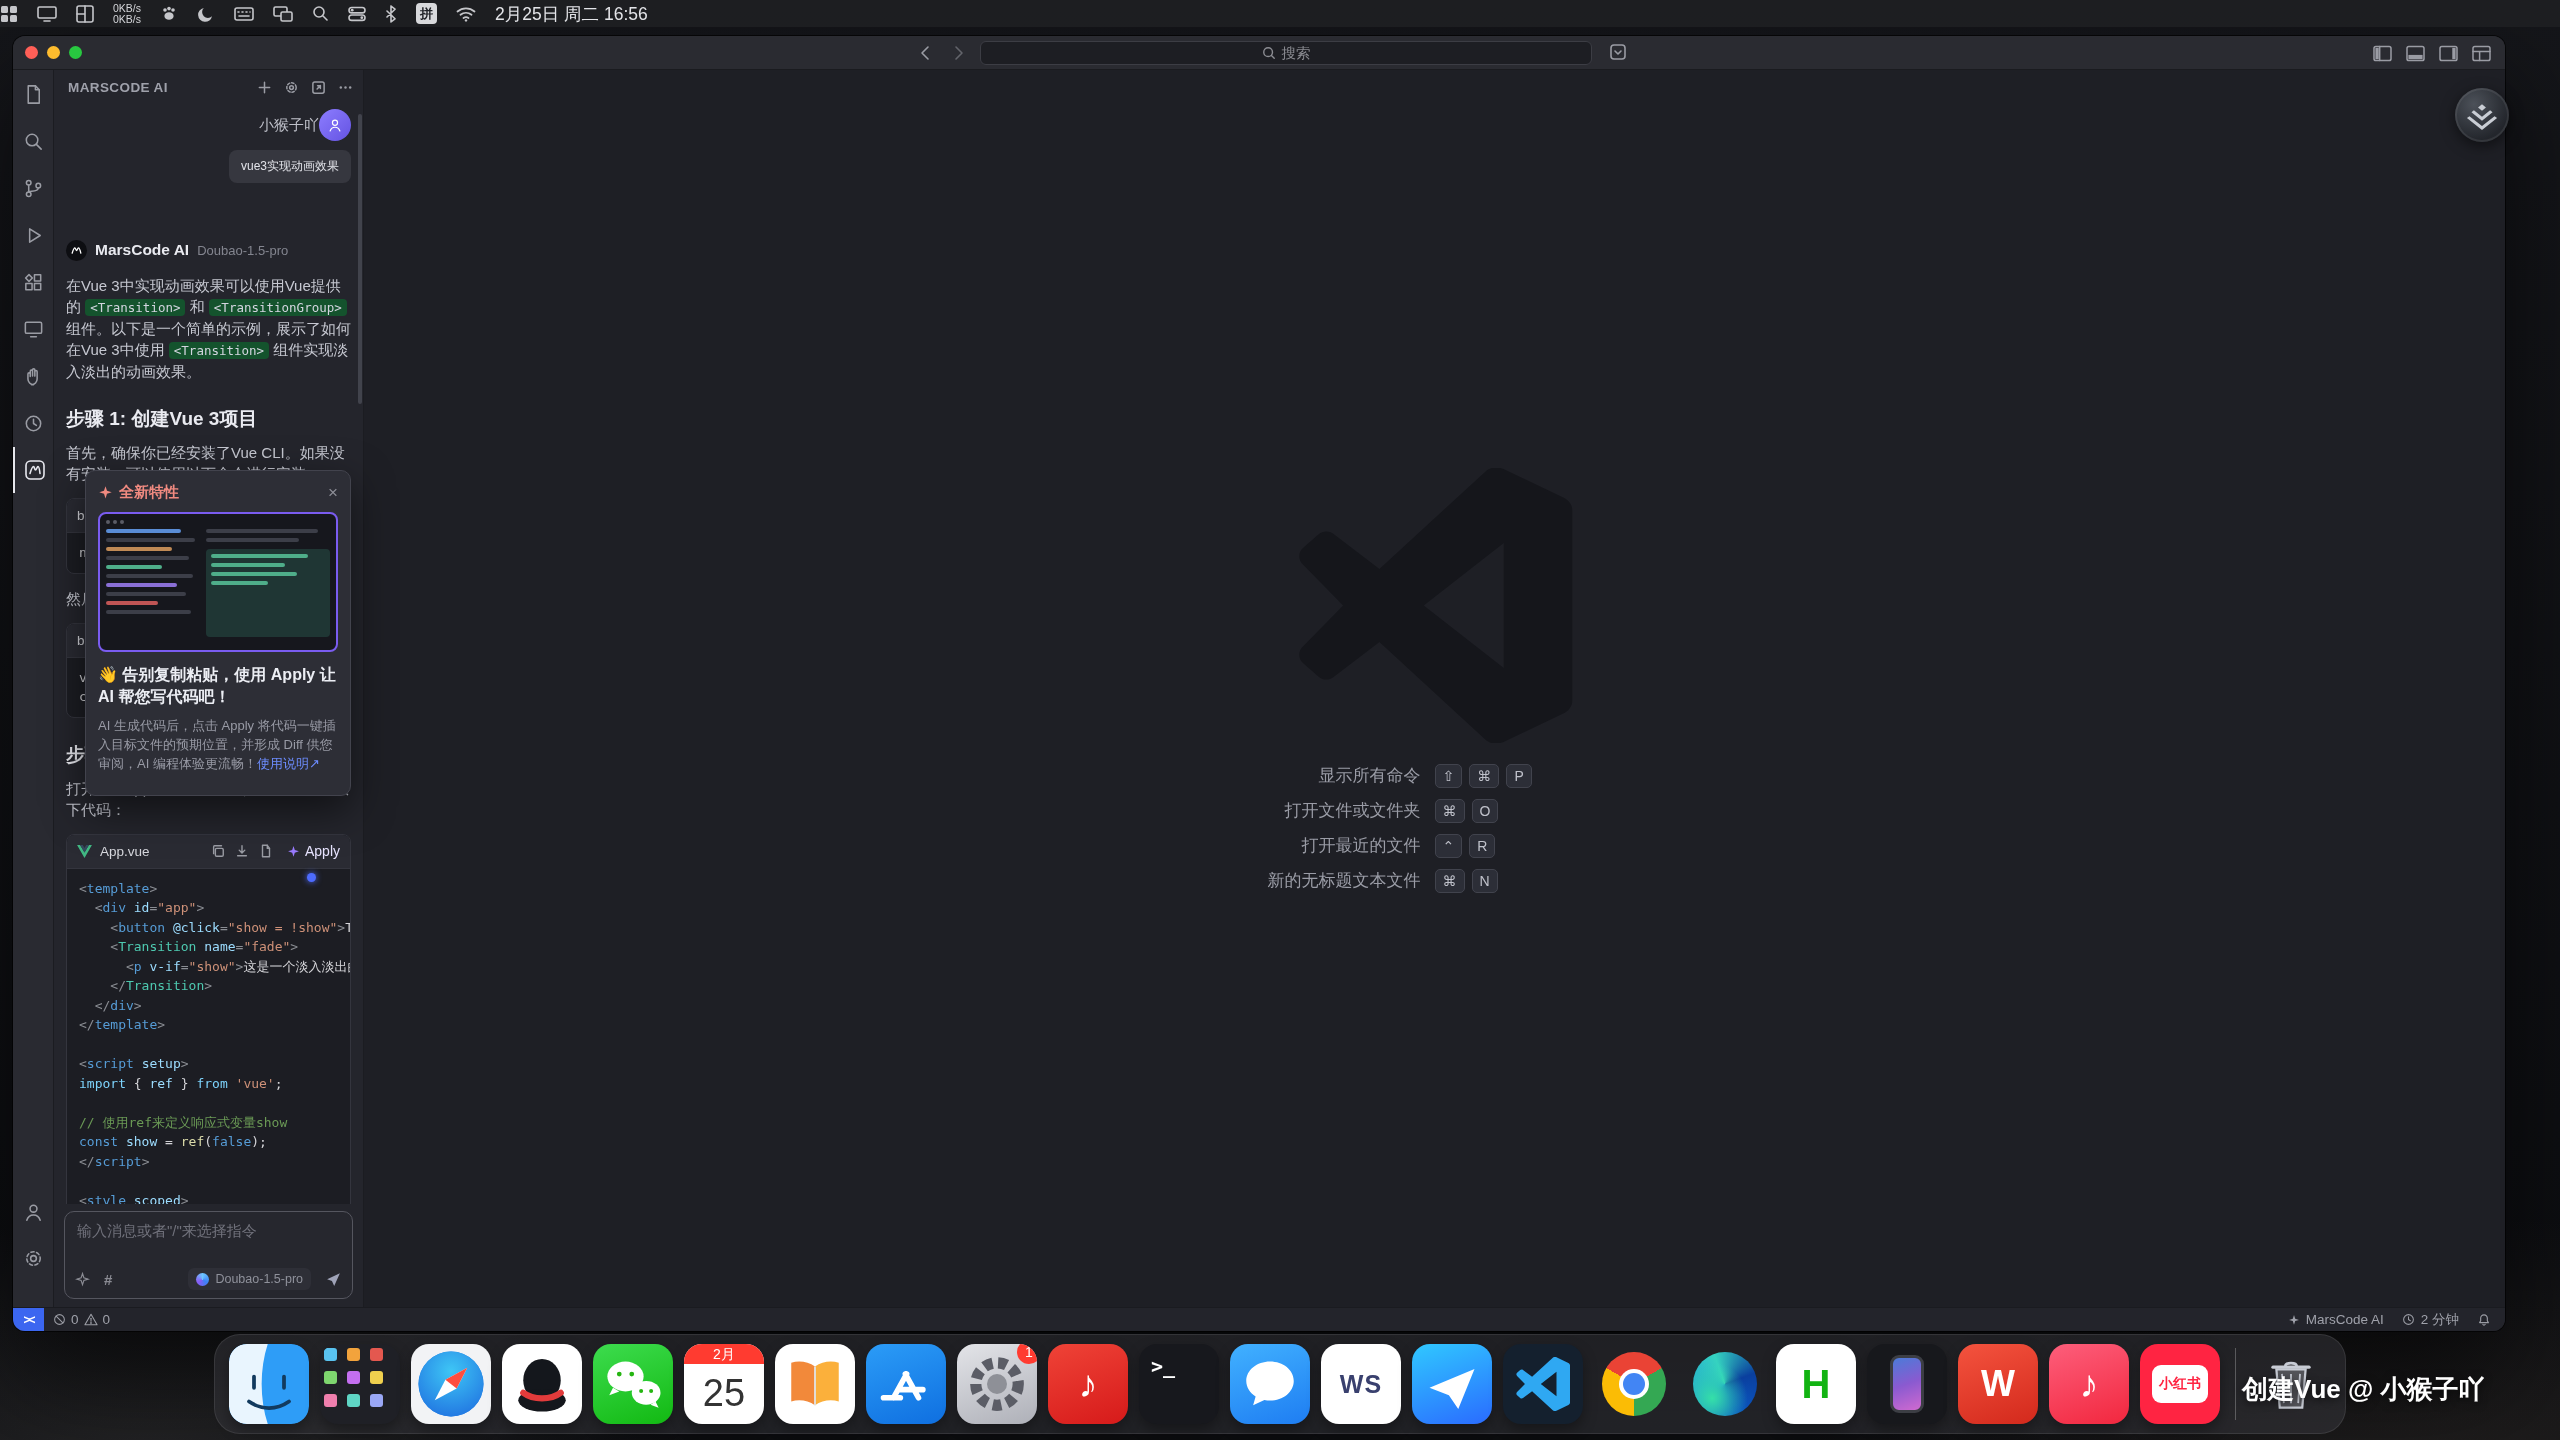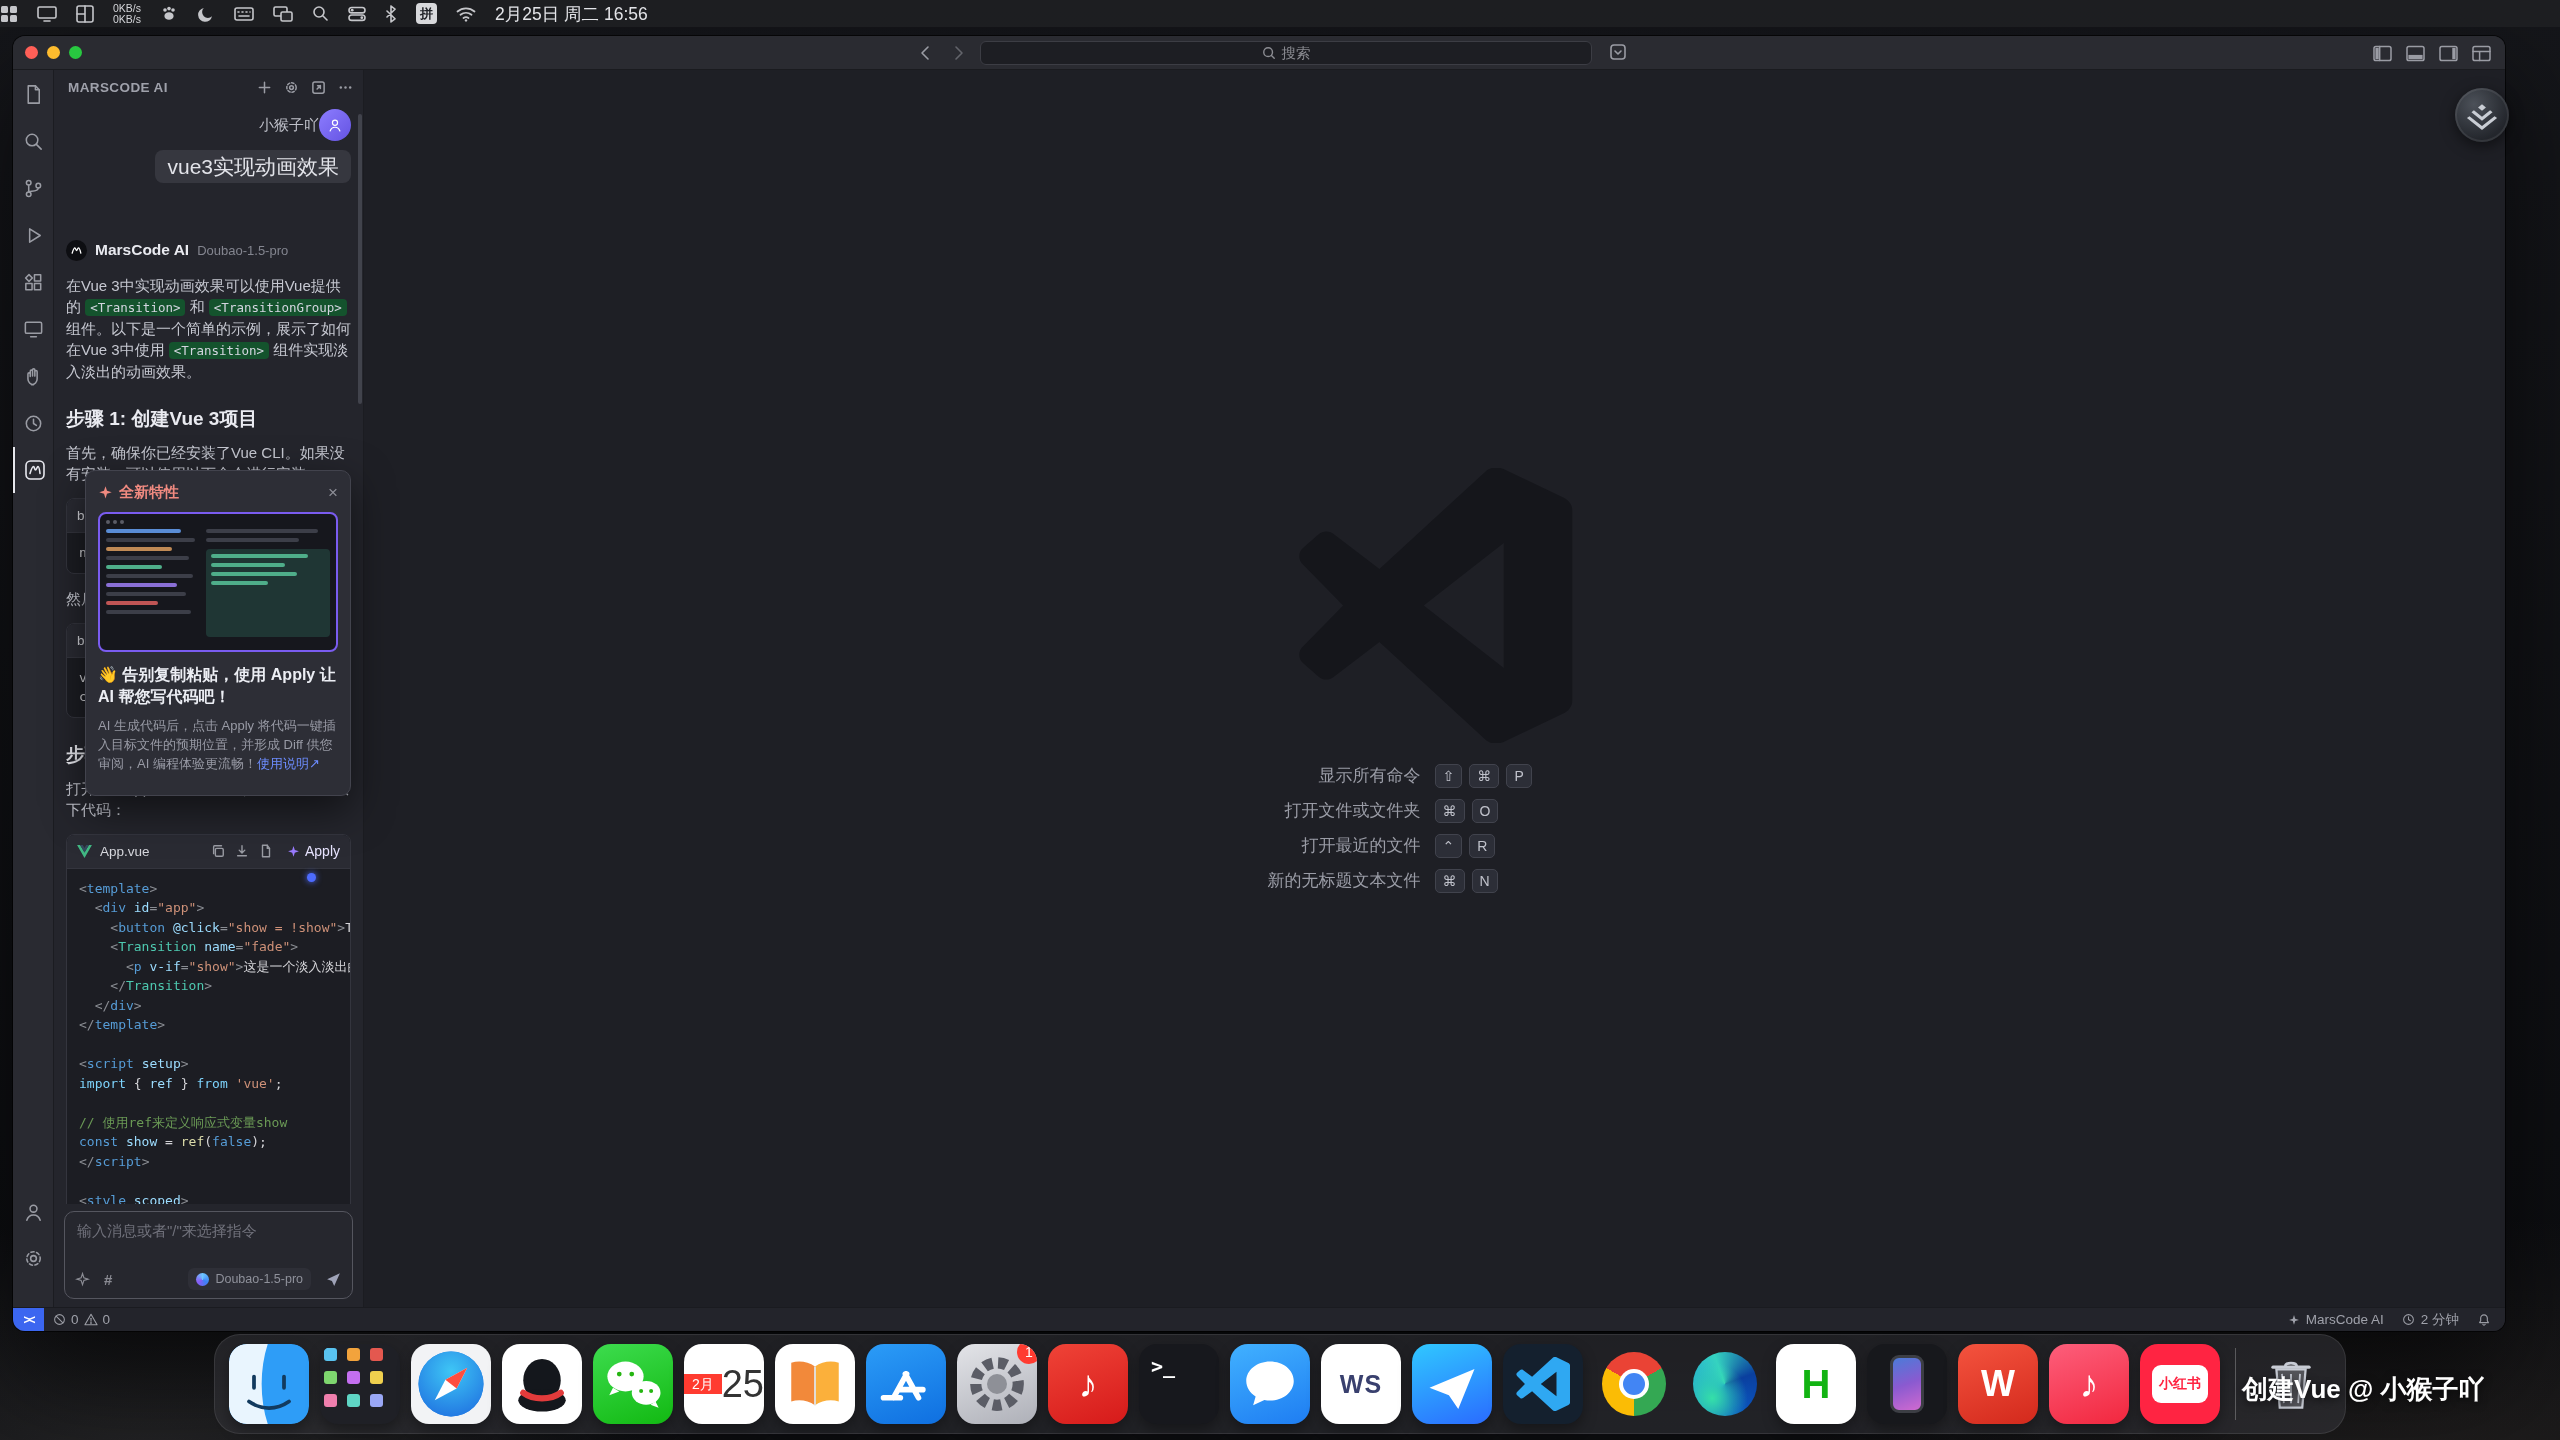--- a/index.html
+++ b/index.html
@@ -68,21 +68,21 @@
   .sb-actions .i{stroke:#9a9ca4}
 
   .chat{position:absolute;left:0;top:34px;width:100%;height:1100px;overflow:hidden;padding:4px 12px 0 12px}
   .sb-scroll{position:absolute;right:1px;top:44px;width:4px;height:290px;background:#41434c;border-radius:2px}
 
   .user-row{display:flex;align-items:center;justify-content:flex-end;height:34px}
   .user-name{font-size:15px;color:#bfc1ca}
   .avatar{width:32px;height:32px;border-radius:50%;background:linear-gradient(135deg,#8d7dff,#6453e2);
     display:flex;align-items:center;justify-content:center}
   .bubble{margin-top:8px;margin-left:auto;width:fit-content;max-width:240px;background:#36373f;color:#e2e3e9;
-    font-size:21px;line-height:19px;padding:7px 12px;border-radius:8px}
+    font-size:12px;line-height:19px;padding:7px 12px;border-radius:8px}
 
   .ai-row{margin-top:56px;display:flex;align-items:center;gap:8px;height:22px}
   .ai-logo{width:21px;height:21px;border-radius:50%;background:#0d0e12;display:flex;align-items:center;justify-content:center}
   .ai-name{font-size:15.5px;font-weight:bold;color:#e9eaf0}
   .ai-model{font-size:13px;color:#83858f}
 
   .msg{font-size:15px;line-height:21px;color:#c6c8d1;word-break:break-all}
   .mt14{margin-top:14px}.mt10{margin-top:10px}
   .msg code{font-family:"DejaVu Sans Mono",monospace;font-size:12.5px;background:#14532d;color:#d3d5df;
     padding:1px 5px;border-radius:4px}
@@ -157,21 +157,21 @@
   .dk{width:80px;height:80px;position:relative;cursor:pointer}
   .ic{width:80px;height:80px;border-radius:18px;overflow:hidden;position:relative;
     display:flex;align-items:center;justify-content:center;box-shadow:0 6px 14px rgba(0,0,0,.35)}
   .ic.flat{box-shadow:none}
   .badge{position:absolute;top:-4px;right:-4px;width:24px;height:24px;border-radius:50%;background:#ff3b30;color:#fff;
     font-size:14px;display:flex;align-items:center;justify-content:center;z-index:2}
   .lp-tile{background:#1f2026}
   .lp{width:13px;height:13px;border-radius:3px;background:#59c3f0;margin:-36px 0 0 -36px;
     box-shadow:23px 0 0 #f2a33c,46px 0 0 #e4584f,0 23px 0 #7ed66f,23px 23px 0 #c46ff0,46px 23px 0 #f0d04e,
     0 46px 0 #f07fae,23px 46px 0 #5fd6c5,46px 46px 0 #9aa7f5;position:absolute;left:50%;top:50%}
-  .cal{background:#fff;justify-content:flex-start}
+  .cal{background:#fff;flex-direction:column;justify-content:flex-start}
   .cal-m{display:block;width:100%;background:#ff3b30;color:#fff;font-size:14px;line-height:20px;text-align:center}
   .cal-d{font-size:38px;color:#333;line-height:58px}
   .term{background:#17181d;align-items:flex-start;justify-content:flex-start}
   .term span{font-family:"DejaVu Sans Mono",monospace;color:#fff;font-size:20px;font-weight:bold;padding:10px 0 0 12px}
   .wps{background:#fff}.wps span{font-size:25px;font-weight:bold;color:#39406e;letter-spacing:1px}
   .hb{background:#fff}.hb span{font-size:40px;font-weight:bold;color:#12b312}
   .wpsred{background:linear-gradient(160deg,#f4533e,#d3291c)}.wpsred span{font-size:36px;font-weight:bold;color:#fff}
   .amusic{background:linear-gradient(160deg,#fd5e7b,#f2273e)}.amusic span{font-size:38px;color:#fff}
   .rmusic{background:linear-gradient(160deg,#ef4337,#d61a1a)}.rmusic span{font-size:38px;color:#fff}
   .xhs{background:#ff2442}

